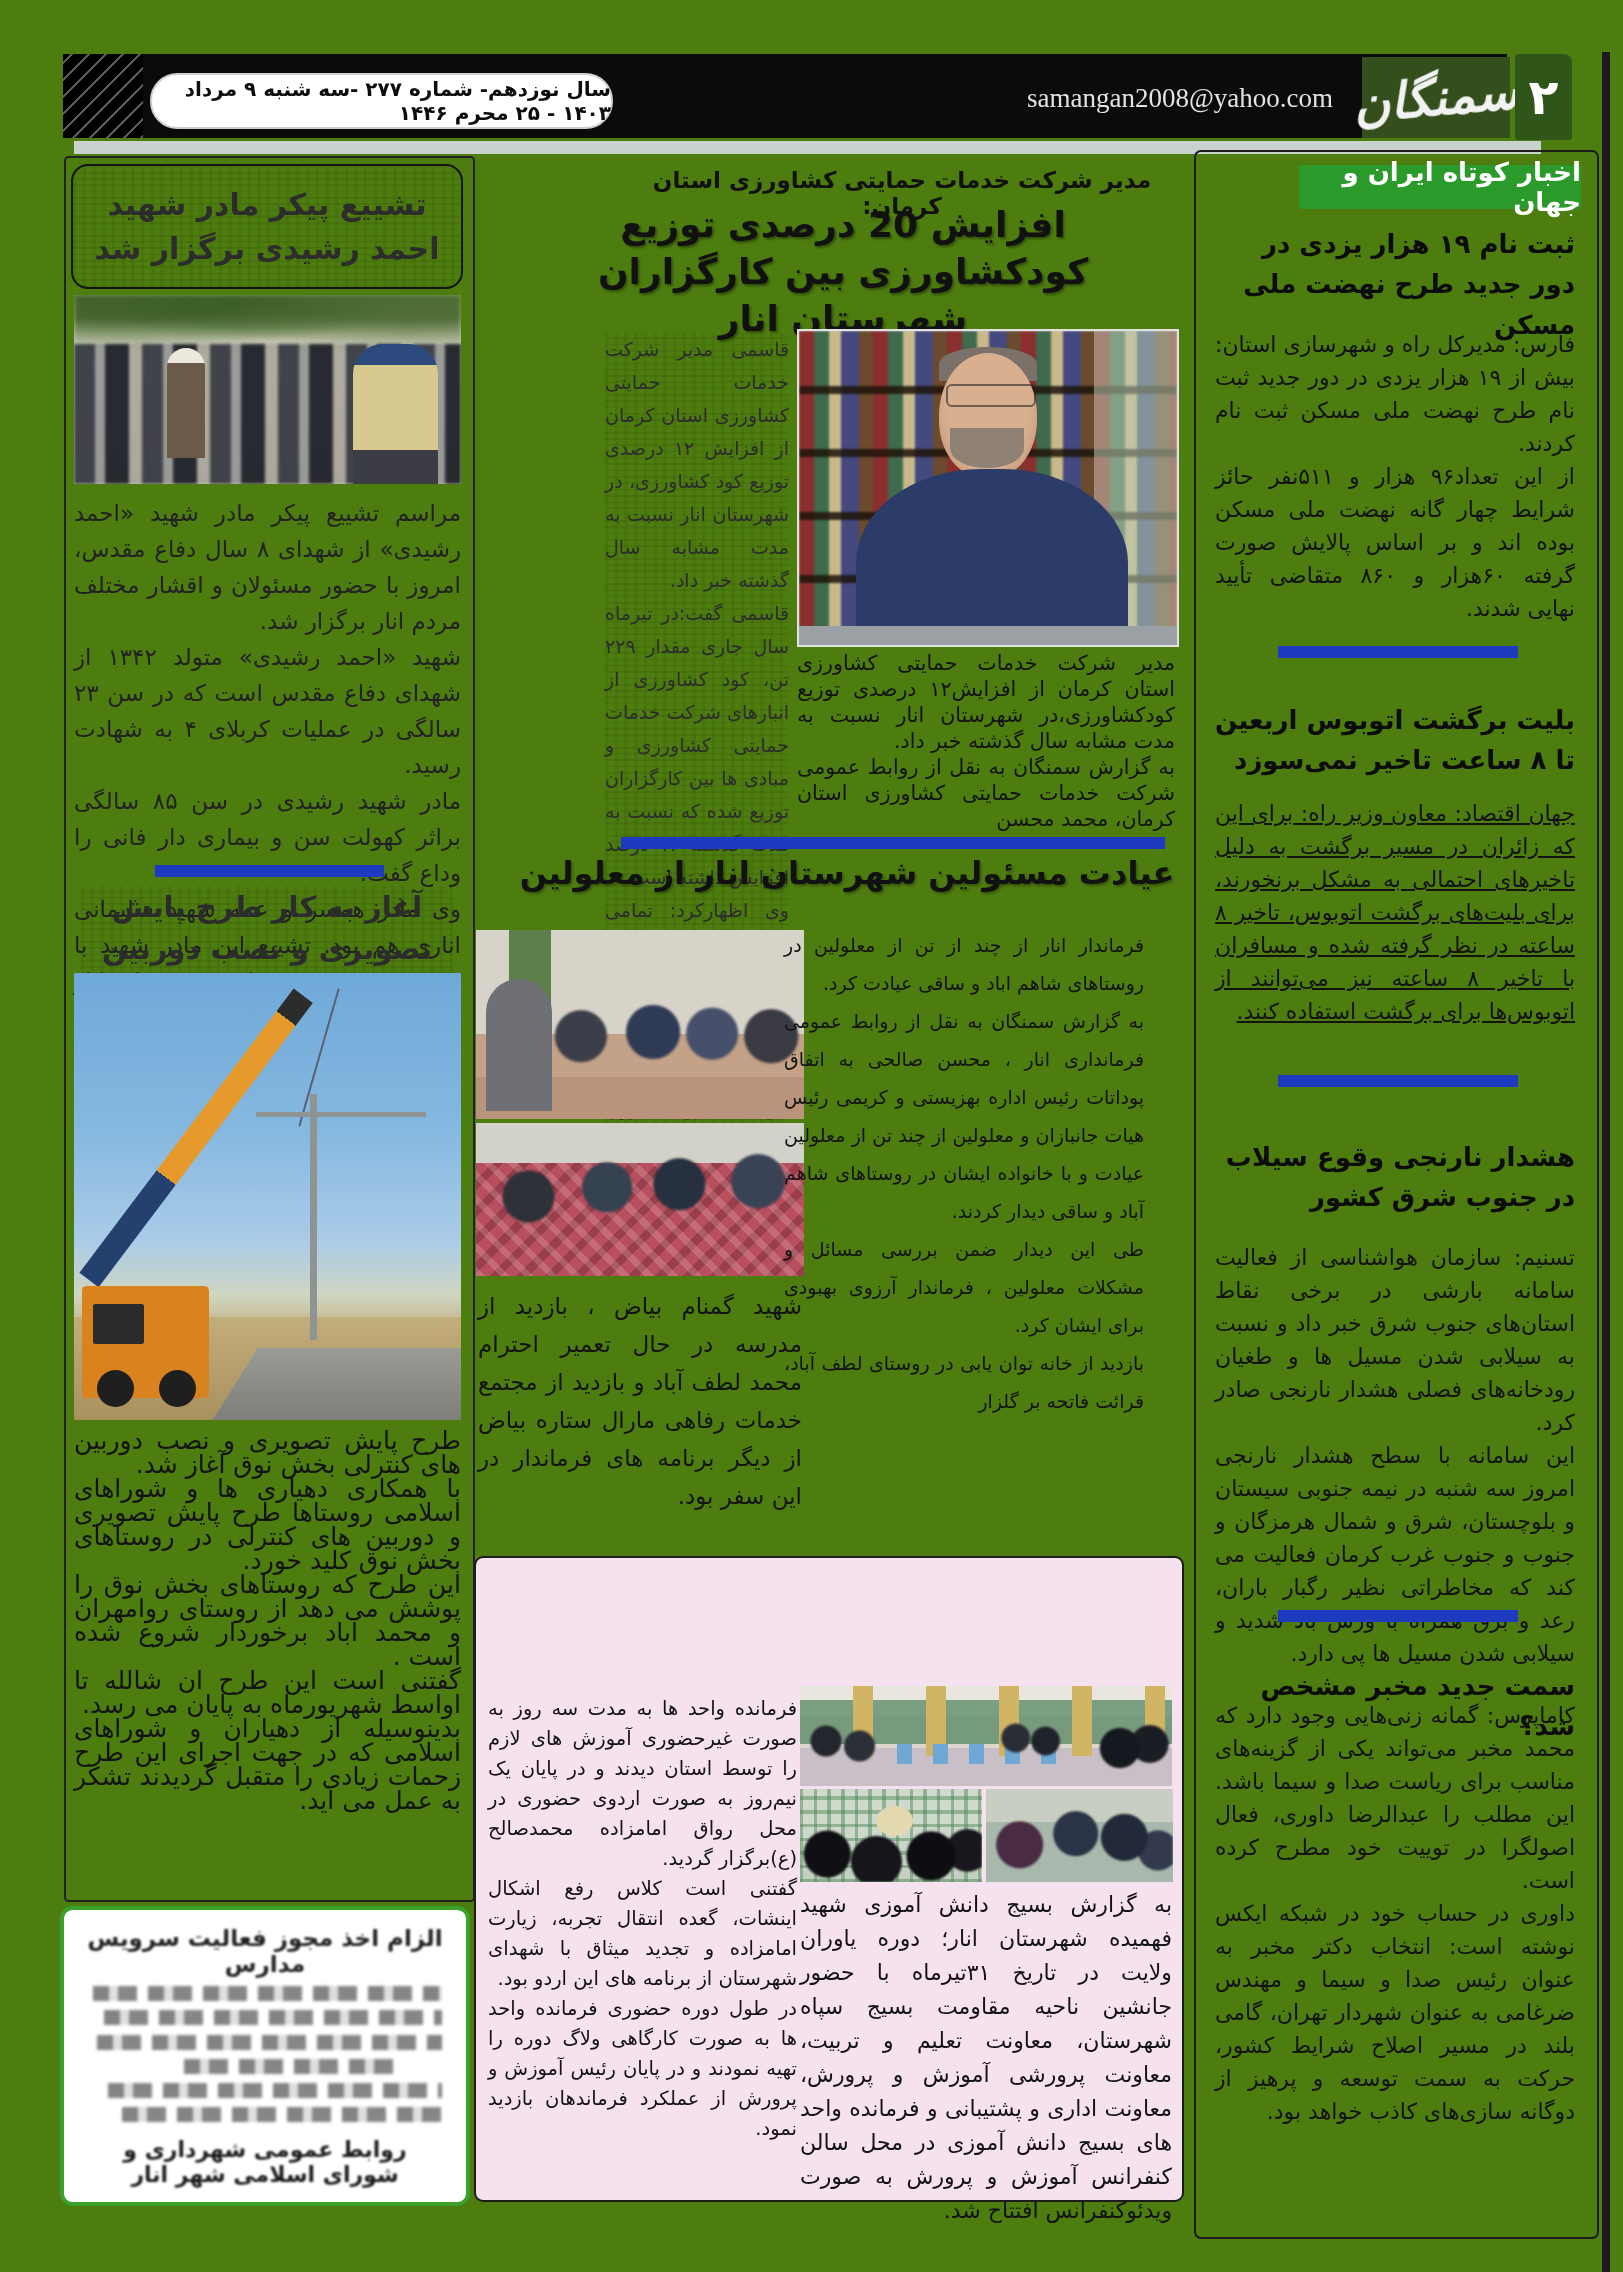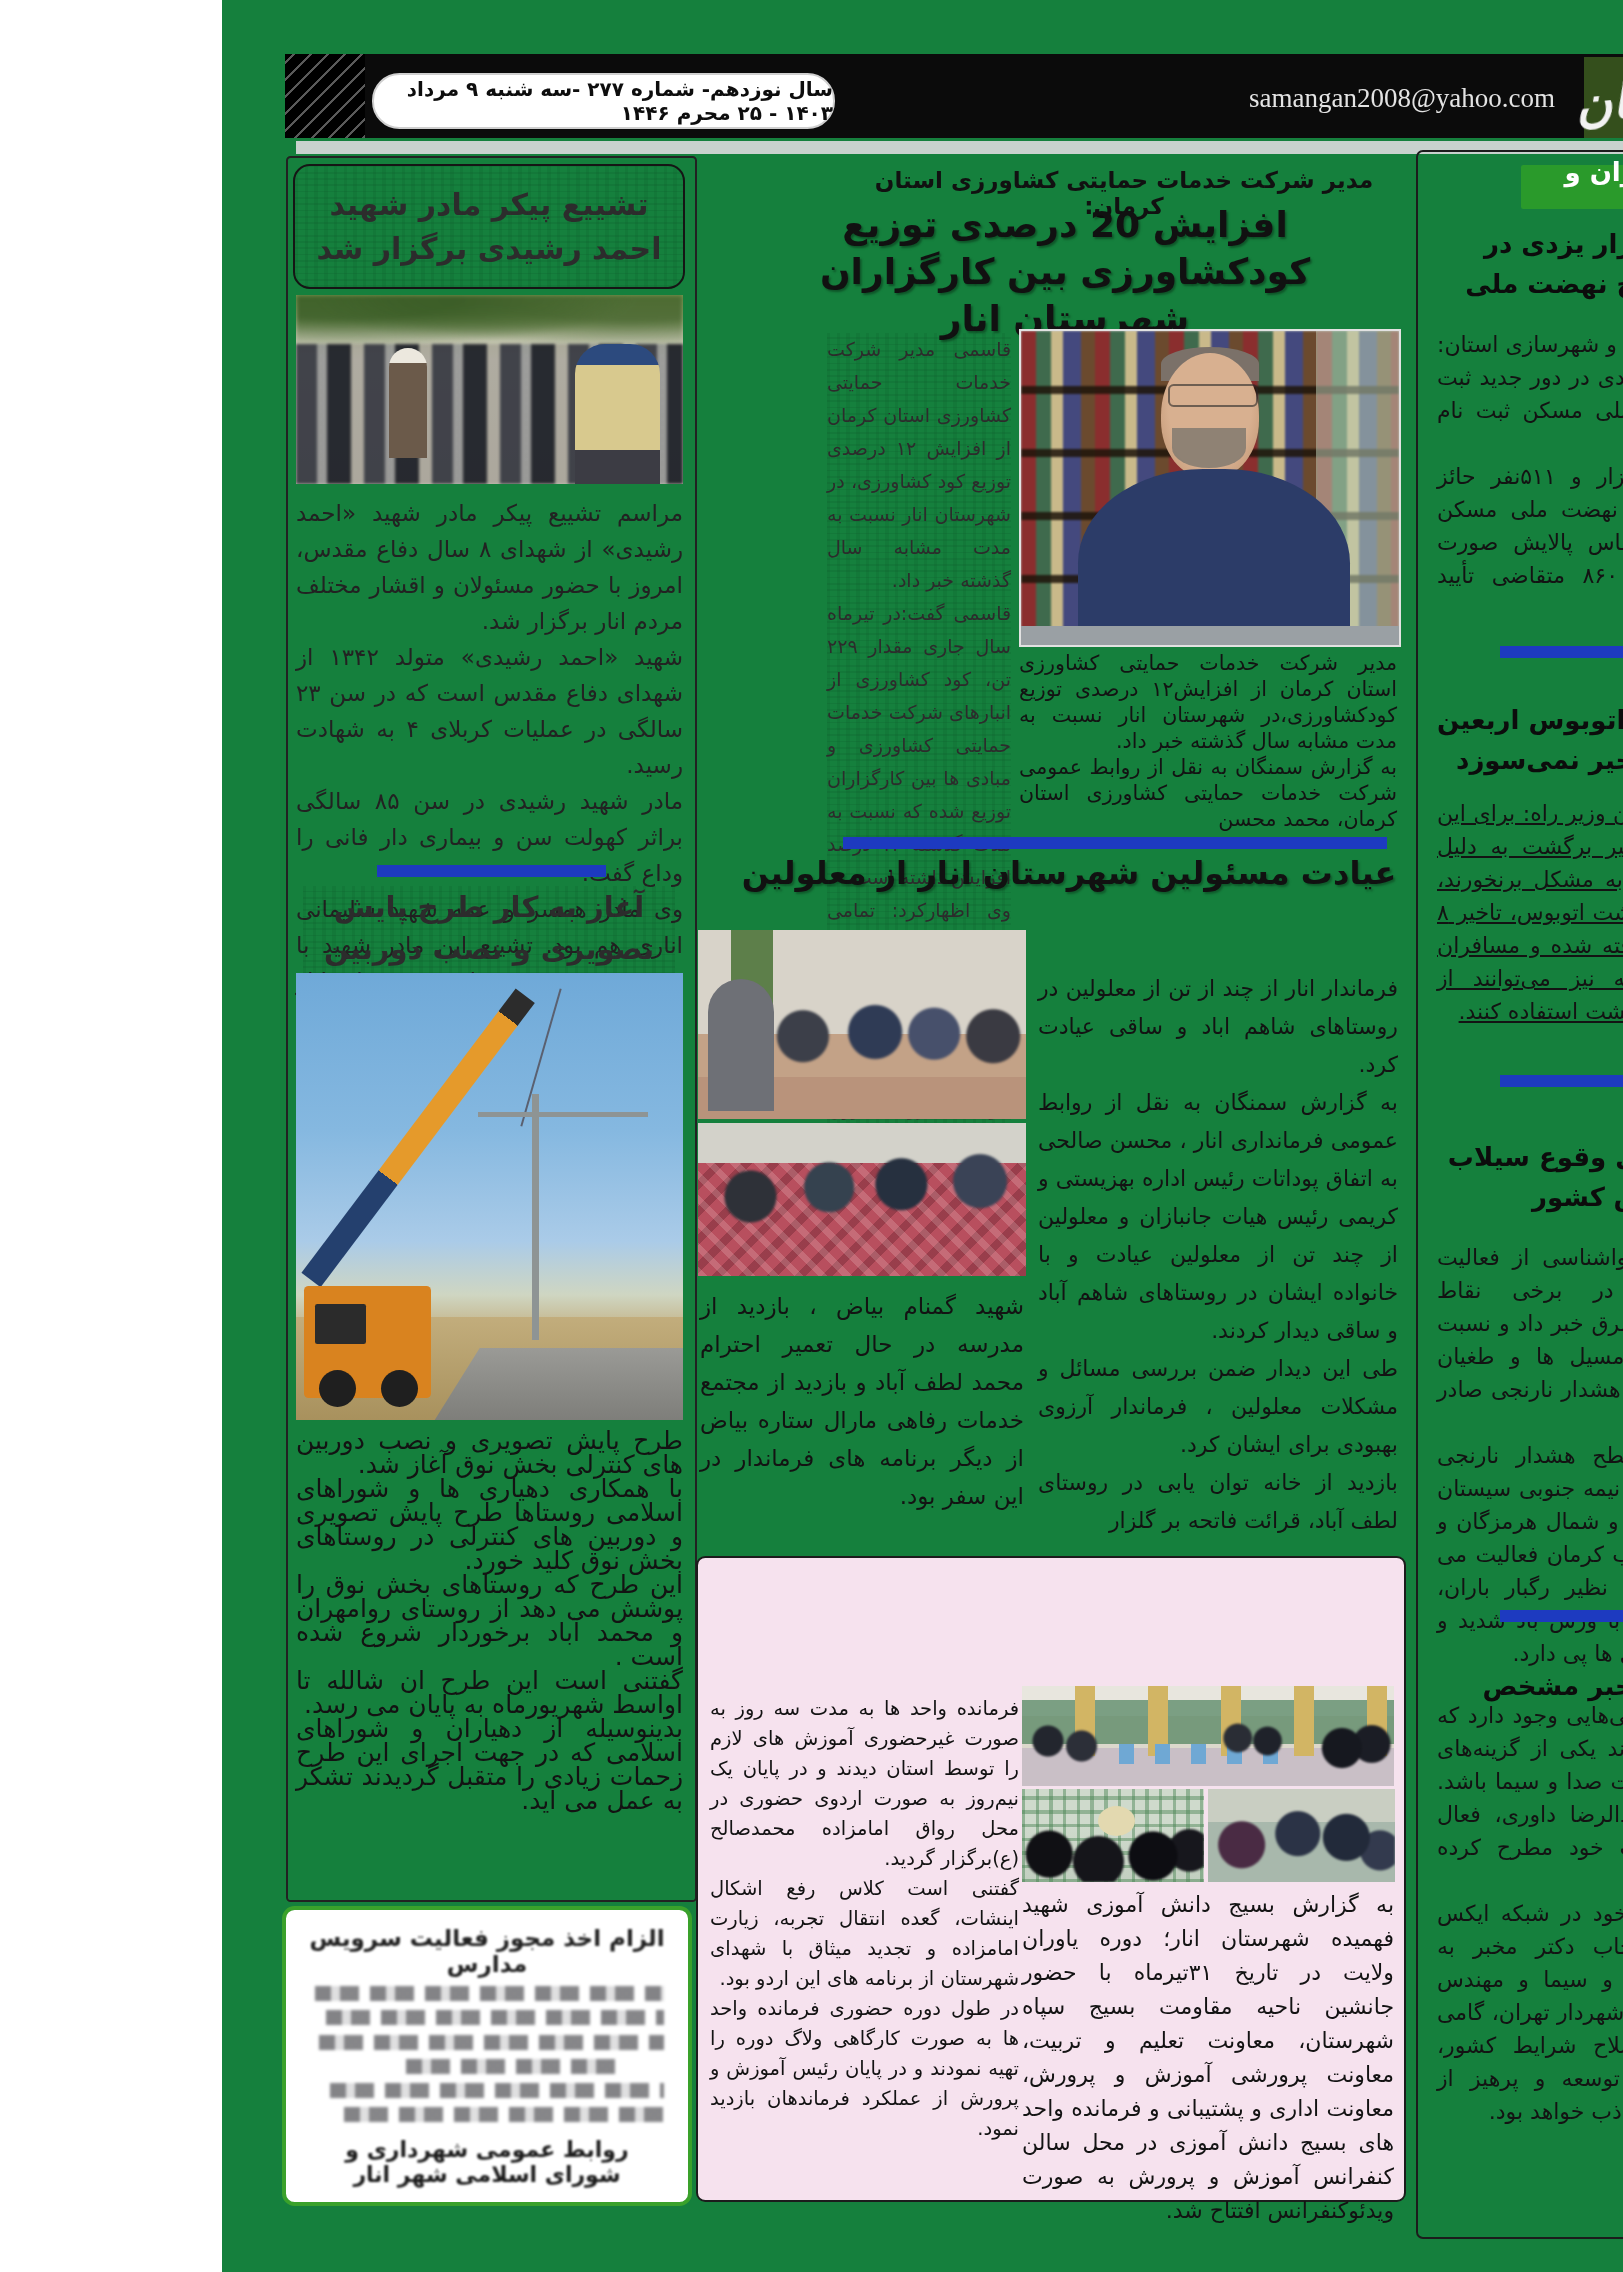--- a/index.html
+++ b/index.html
@@ -1,16 +1,16 @@
 <!DOCTYPE html>
 <html dir="rtl" lang="fa" style="font-size:9.2px"><head>
 <meta charset="utf-8">
 <style>
   html,body{margin:0;padding:0;background:#ffffff;}
-  .page{position:relative;width:1401px;height:2273px;background:#15803d;overflow:hidden;
+  .page{position:relative;width:1623px;height:2273px;background:#4d7c0f;overflow:hidden;
         font-family:"DejaVu Sans", sans-serif;direction:rtl;color:#111;}
   .abs{position:absolute;}
 
   
   .header-bar{left:63px;top:54px;width:1444px;height:84px;background:#0b0b0b;}
   .header-stripes{left:63px;top:54px;width:80px;height:84px;
     background:repeating-linear-gradient(135deg,#000 0 5.2px,#5a5a5a 5.2px 7.4px,#000 7.4px 12px);}
   .issue-pill{left:150px;top:73px;width:459px;height:52px;background:#fff;border:2.9px solid #cfcfcf;
     border-radius:27.5px;display:flex;align-items:center;justify-content:center;
     font-size:20px;font-weight:bold;color:#0d0d0d;filter:blur(0.2px);}
@@ -278,21 +278,21 @@
     <div class="ph curtain"></div>
     <div class="ph m-figs"></div>
     <div class="ph m-chador"></div>
   </div>
 
   <div class="abs photo" id="floor-photo">
     <div class="ph f-pattern"></div>
     <div class="ph f-figs"></div>
   </div>
 
-  <div class="abs jtext paras" style="left:816px;top:926px;width:360px;font-size:22px;line-height:38px;margin-top:44px;">فرماندار انار از چند از تن از معلولین در روستاهای شاهم اباد و ساقی عیادت کرد.
+  <div class="abs jtext paras" style="left:784px;top:926px;width:360px;font-size:19px;line-height:38px;">فرماندار انار از چند از تن از معلولین در روستاهای شاهم اباد و ساقی عیادت کرد.
 به گزارش سمنگان به نقل از روابط عمومی فرمانداری انار ، محسن صالحی به اتفاق پوداتات رئیس اداره بهزیستی و کریمی رئیس هیات جانبازان و معلولین از چند تن از معلولین عیادت و با خانواده ایشان در روستاهای شاهم آباد و ساقی دیدار کردند.
 طی این دیدار ضمن بررسی مسائل و مشکلات معلولین ، فرماندار آرزوی بهبودی برای ایشان کرد.
 بازدید از خانه توان یابی در روستای لطف آباد، قرائت فاتحه بر گلزار</div>
 
   <div class="abs jtext paras" style="left:478px;top:1287px;width:324px;font-size:23px;line-height:38px;">شهید گمنام بیاض ، بازدید از مدرسه در حال تعمیر احترام محمد لطف آباد و بازدید از مجتمع خدمات رفاهی مارال ستاره بیاض از دیگر برنامه های فرماندار در این سفر بود.</div>
 
   <div class="abs pink-box"></div>
 
   <div class="abs photo" id="mosque-photo">
     <div class="ph greenwall"></div>

